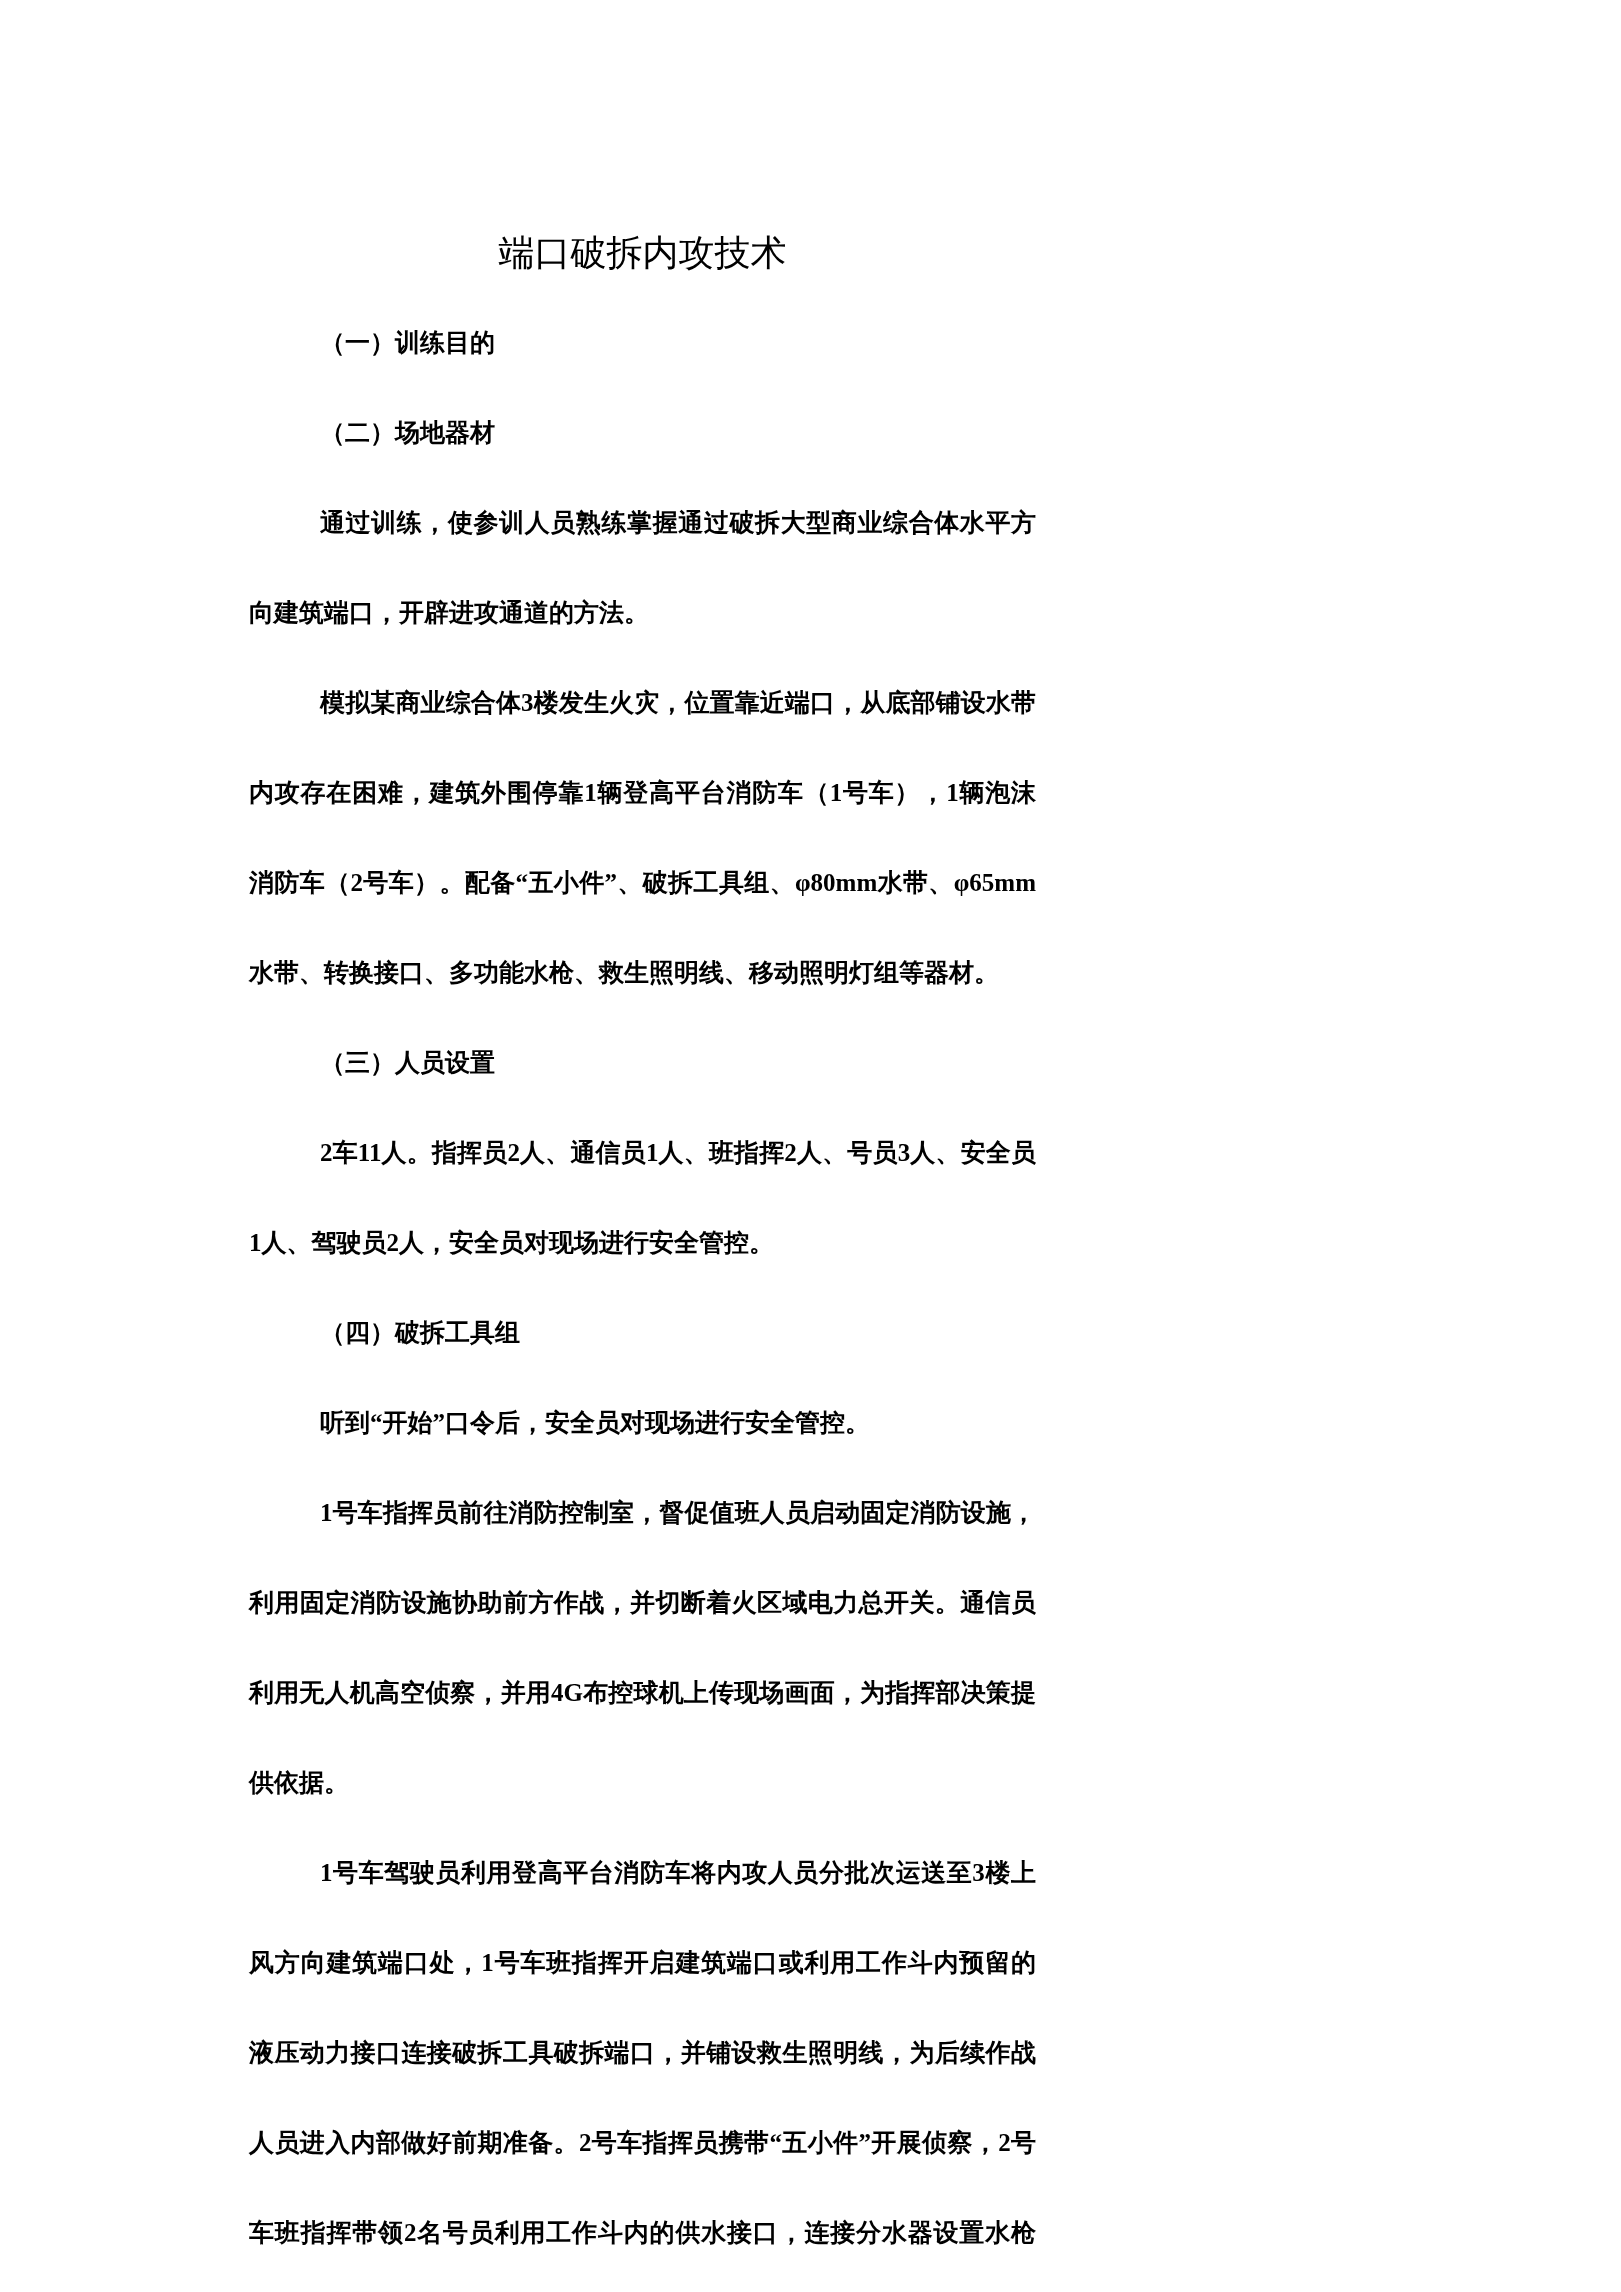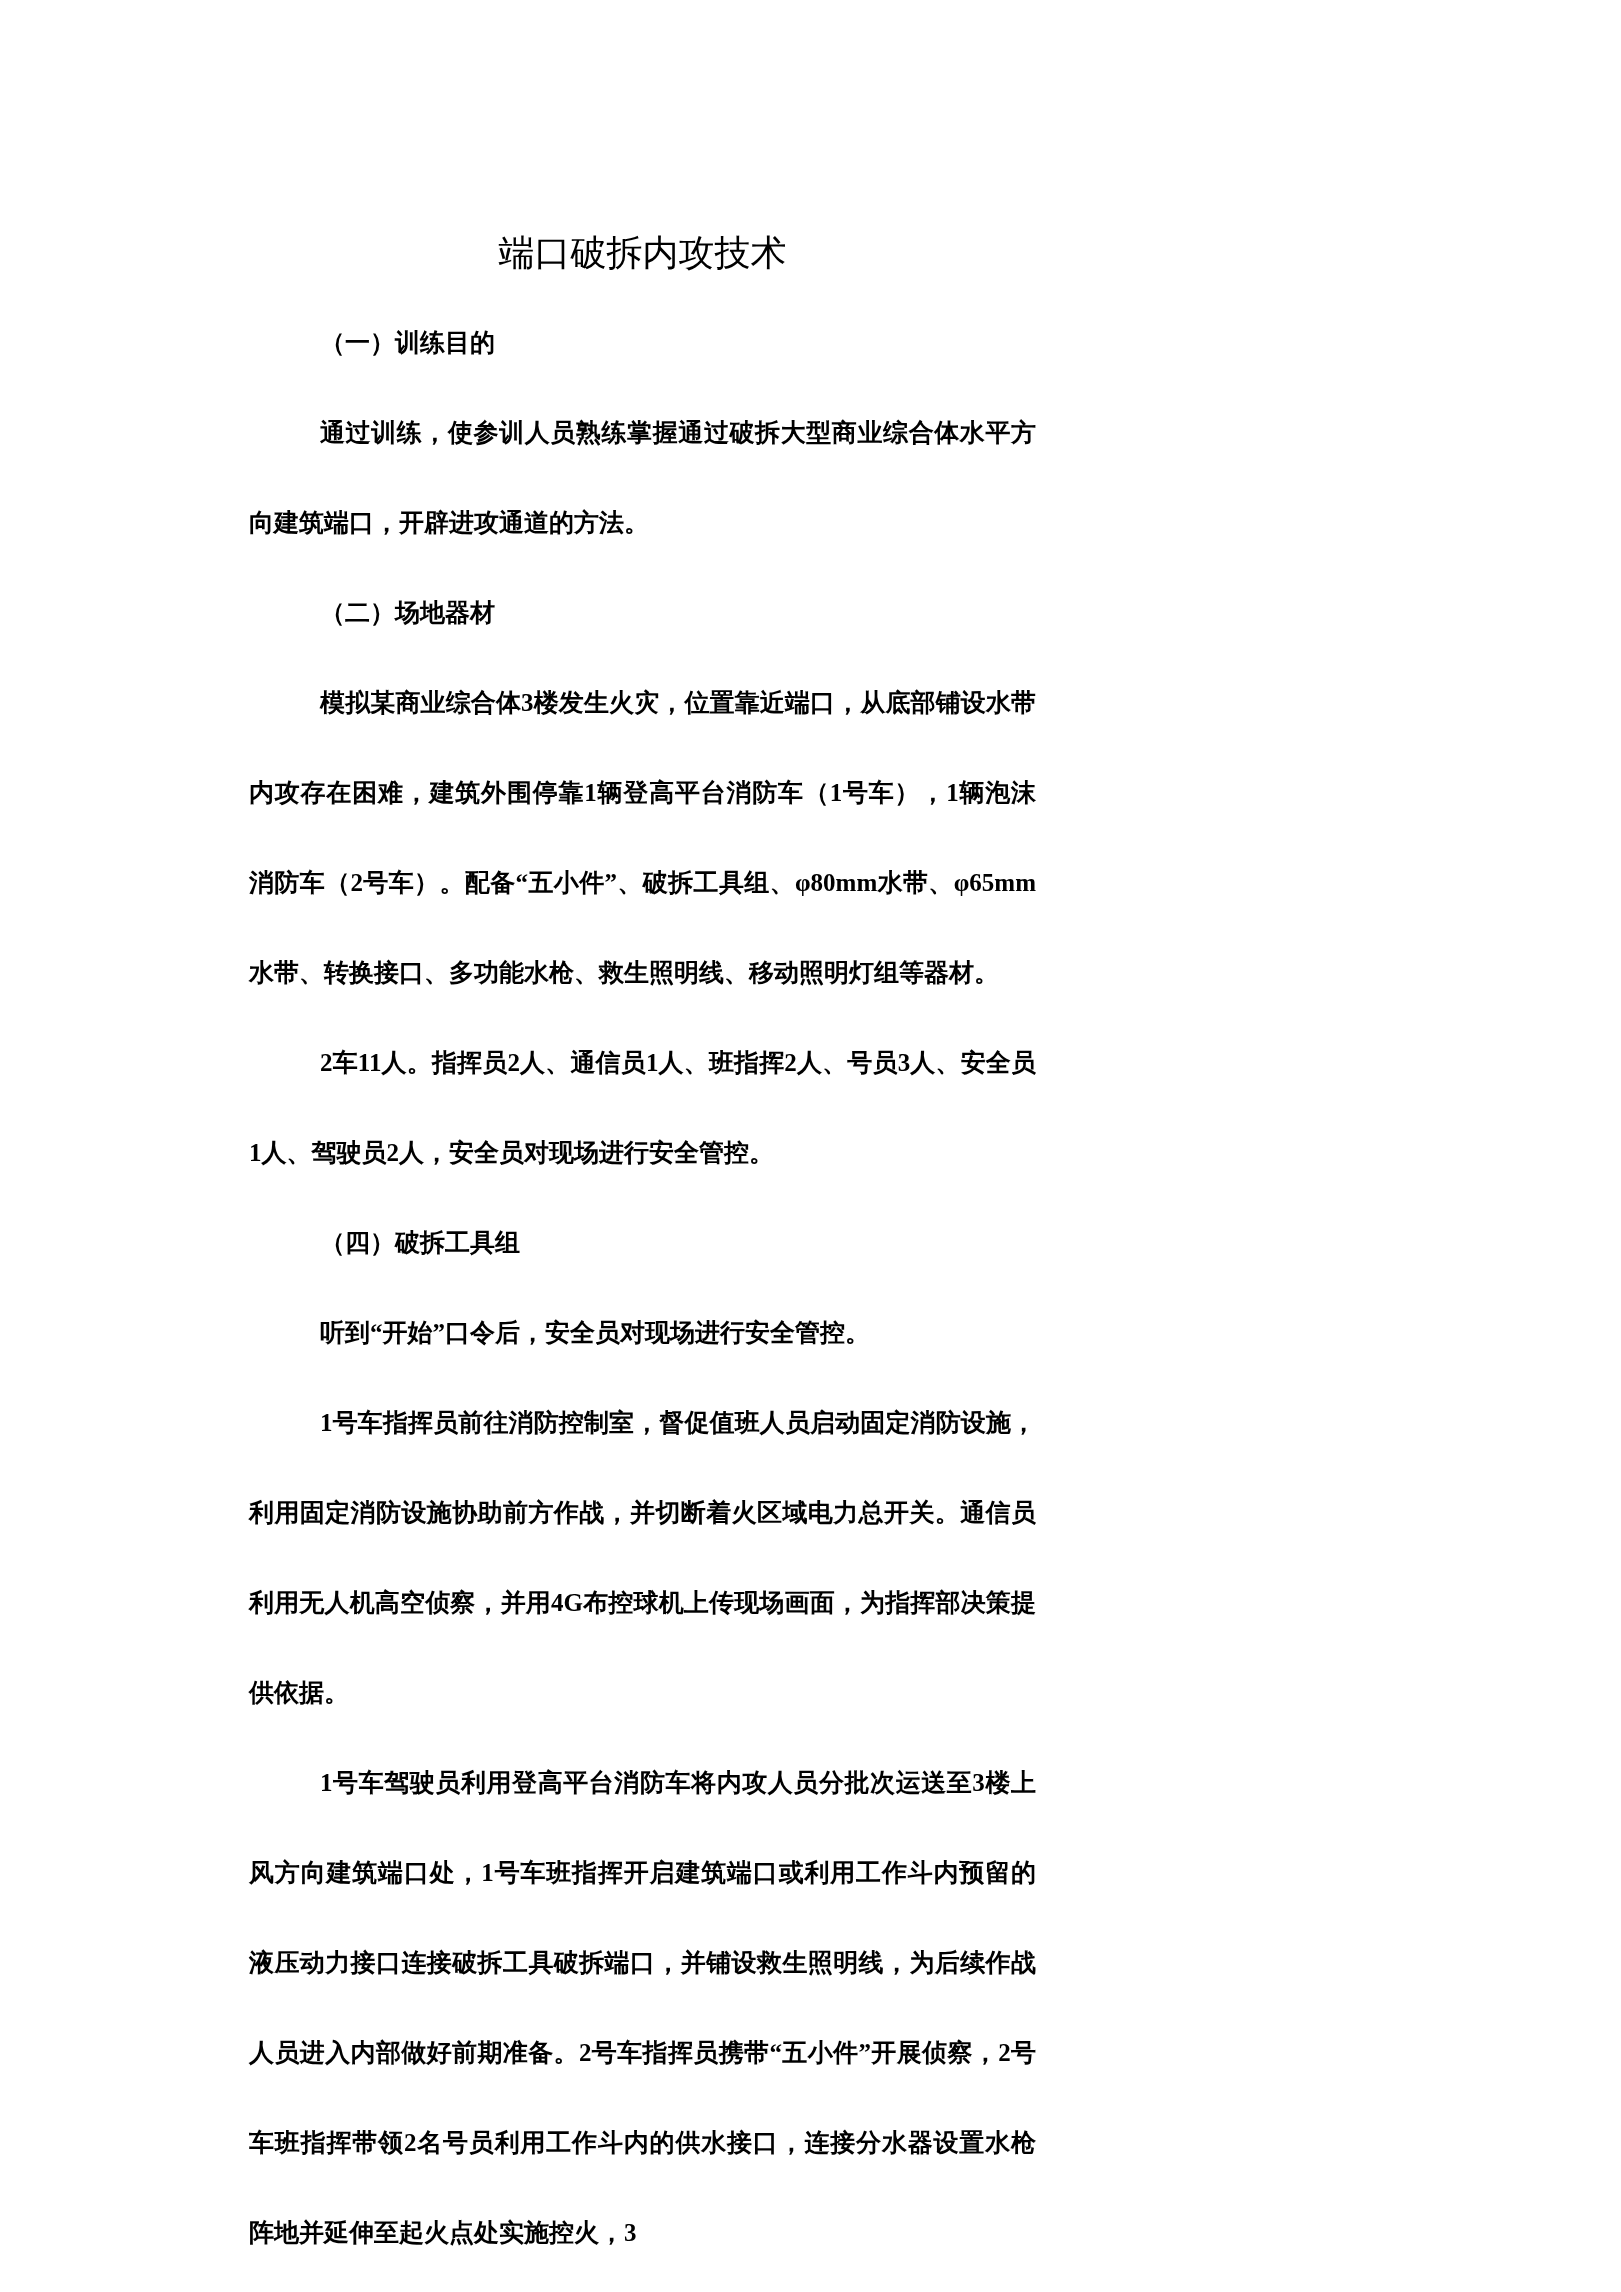--- a/index.html
+++ b/index.html
@@ -37,26 +37,27 @@
   }
 </style>
 </head>
 <body>
 
 <div class="page">
   <div class="doc-title">端口破拆内攻技术</div>
 
   <div class="para heading">（一）训练目的</div>
 
+  <div class="para heading">（二）场地器材</div>
+
   <div class="para">通过训练，使参训人员熟练掌握通过破拆大型商业综合体水平方向建筑端口，开辟进攻通道的方法。</div>
-
-  <div class="para heading">（二）场地器材</div>
 
   <div class="para">模拟某商业综合体3楼发生火灾，位置靠近端口，从底部铺设水带内攻存在困难，建筑外围停靠1辆登高平台消防车（1号车），1辆泡沫消防车（2号车）。配备“五小件”、破拆工具组、φ80mm水带、φ65mm水带、转换接口、多功能水枪、救生照明线、移动照明灯组等器材。</div>
 
+  <div class="para heading">（三）人员设置</div>
 
   <div class="para">2车11人。指挥员2人、通信员1人、班指挥2人、号员3人、安全员1人、驾驶员2人，安全员对现场进行安全管控。</div>
 
   <div class="para heading">（四）破拆工具组</div>
 
   <div class="para">听到“开始”口令后，安全员对现场进行安全管控。</div>
 
   <div class="para">1号车指挥员前往消防控制室，督促值班人员启动固定消防设施，利用固定消防设施协助前方作战，并切断着火区域电力总开关。通信员利用无人机高空侦察，并用4G布控球机上传现场画面，为指挥部决策提供依据。</div>
 
   <div class="para">1号车驾驶员利用登高平台消防车将内攻人员分批次运送至3楼上风方向建筑端口处，1号车班指挥开启建筑端口或利用工作斗内预留的液压动力接口连接破拆工具破拆端口，并铺设救生照明线，为后续作战人员进入内部做好前期准备。2号车指挥员携带“五小件”开展侦察，2号车班指挥带领2名号员利用工作斗内的供水接口，连接分水器设置水枪阵地并延伸至起火点处实施控火，3</div>

